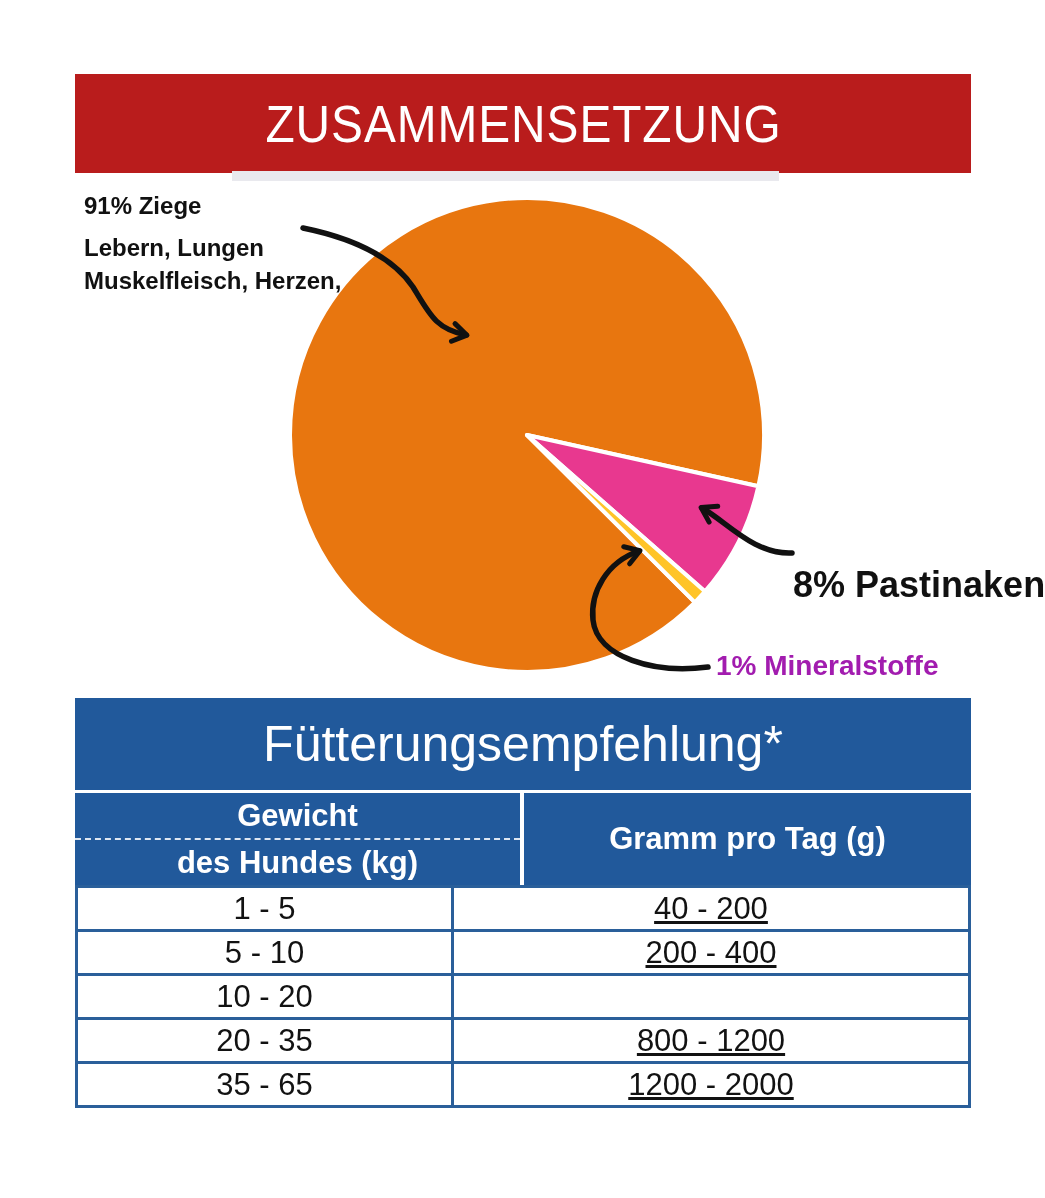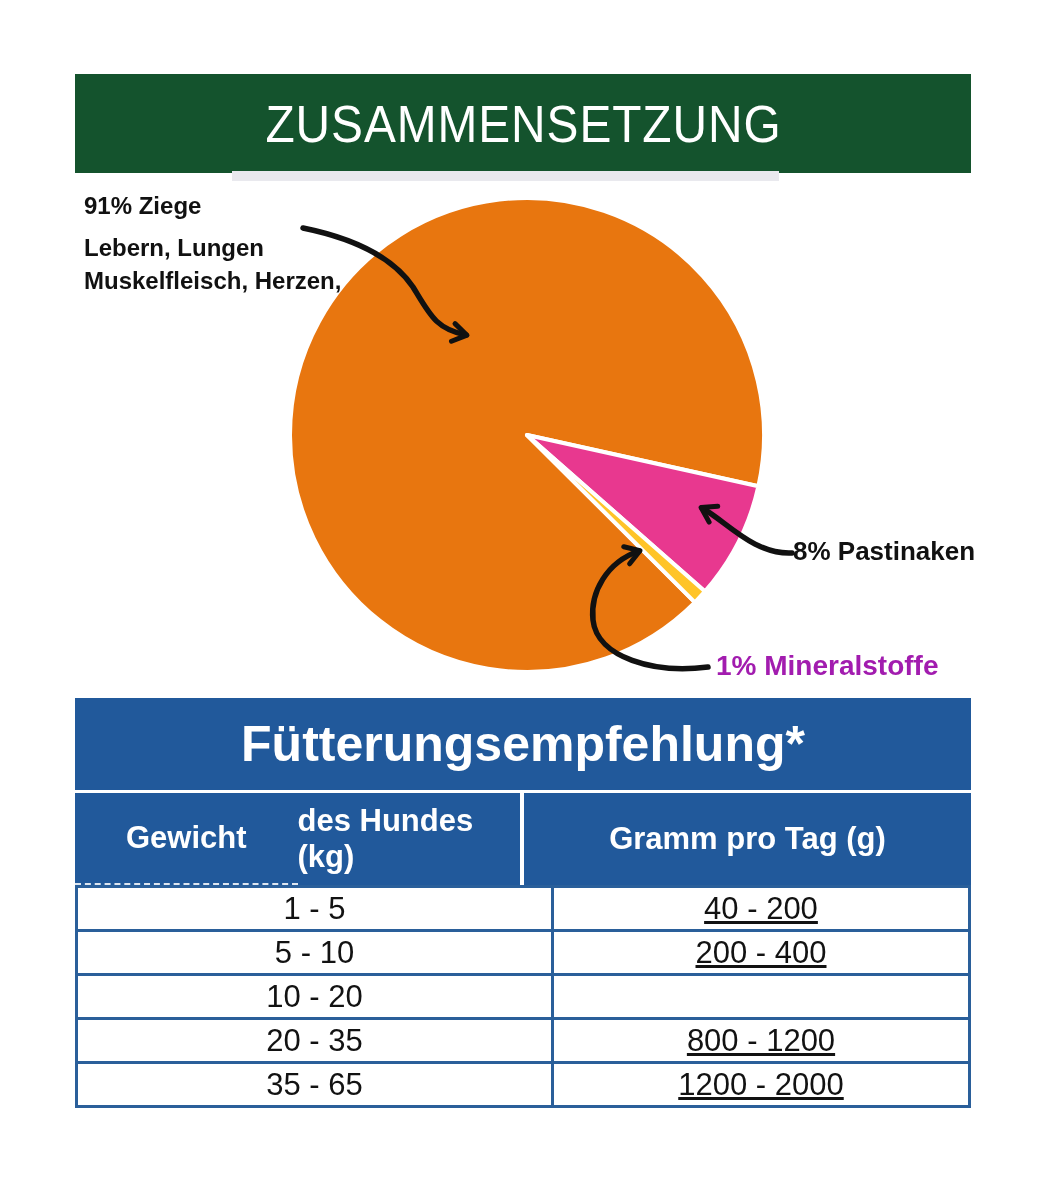--- a/index.html
+++ b/index.html
@@ -5,63 +5,63 @@
   * { margin:0; padding:0; box-sizing:border-box; }
   html,body { background:#ffffff; }
   .page {
     position:relative; width:1045px; height:1198px; background:#ffffff;
     font-family:"Liberation Sans", sans-serif; overflow:hidden;
   }
 
   
   .comp-header {
     position:absolute; left:75px; top:74px; width:896px; height:99px;
-    background:#14532d; display:flex; align-items:center; justify-content:center;
+    background:#b91c1c; display:flex; align-items:center; justify-content:center;
   }
   .comp-title {
     color:#ffffff; font-size:52px; font-weight:400; letter-spacing:1px;
     transform:scaleX(0.92); white-space:nowrap;
   }
   .header-shadow {
     position:absolute; left:232px; top:171px; width:547px; height:10px;
     background:#E9E9EE;
   }
 
   
   .figure-svg { position:absolute; left:0; top:0; width:1045px; height:1198px; pointer-events:none; }
 
   
   .ziege-label { position:absolute; left:84px; top:186px; color:#111; }
   .ziege-label .big { font-size:24px; font-weight:700; line-height:40px; }
   .ziege-label .sub { font-size:24px; font-weight:700; line-height:33px; margin-top:5px; }
   .pastinaken-label {
-    position:absolute; left:793px; top:536px; font-size:26px; font-weight:700; color:#111; white-space:nowrap;
+    position:absolute; left:793px; top:564px; font-size:36px; font-weight:700; color:#111; white-space:nowrap;
   }
   .mineralstoffe-label {
     position:absolute; left:716px; top:650px; font-size:28px; font-weight:700; color:#a21caf; white-space:nowrap;
   }
 
   
   .feeding-table { position:absolute; left:75px; top:698px; width:896px; }
   .table-title-band {
     height:92px; background:#21599B; color:#fff; display:flex;
     align-items:center; justify-content:center;
   }
-  .table-title-band .t { font-size:50px; font-weight:700; white-space:nowrap; }
+  .table-title-band .t { font-size:50px; font-weight:400; white-space:nowrap; }
   .table-header-row {
     display:flex; height:95px; background:#21599B; border-top:3px solid #ffffff;
     color:#ffffff; font-weight:700; font-size:31px;
   }
-  .th-left { width:449px; border-right:4px solid #ffffff; display:flex; }
+  .th-left { width:449px; border-right:4px solid #ffffff; display:flex; flex-direction:column; }
   .th-left .half { flex:1; display:flex; align-items:center; justify-content:center; }
   .th-left .half.top { border-bottom:2px dashed rgba(255,255,255,0.85); }
   .th-right { flex:1; display:flex; align-items:center; justify-content:center; }
   .table-body { border:3px solid #2A5F9A; border-top:none; background:#fff; }
   .trow { display:flex; height:44px; border-top:3px solid #2A5F9A; font-size:31px; color:#121212; }
-  .cell-left { width:476px; border-right:3px solid #2A5F9A; display:flex; align-items:center; justify-content:center; }
+  .cell-left { width:376px; border-right:3px solid #2A5F9A; display:flex; align-items:center; justify-content:center; }
   .cell-right { flex:1; display:flex; align-items:center; justify-content:center;text-decoration:underline; }
 </style>
 </head>
 <body>
 
 <div class="page">
 
   <div class="comp-header">
     <div class="comp-title">ZUSAMMENSETZUNG</div>
   </div>

